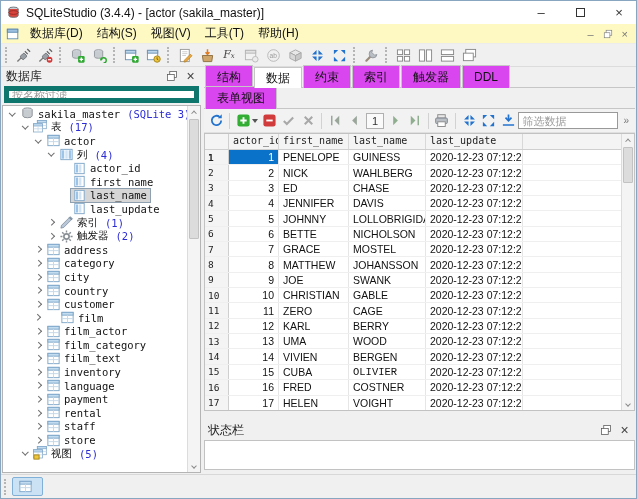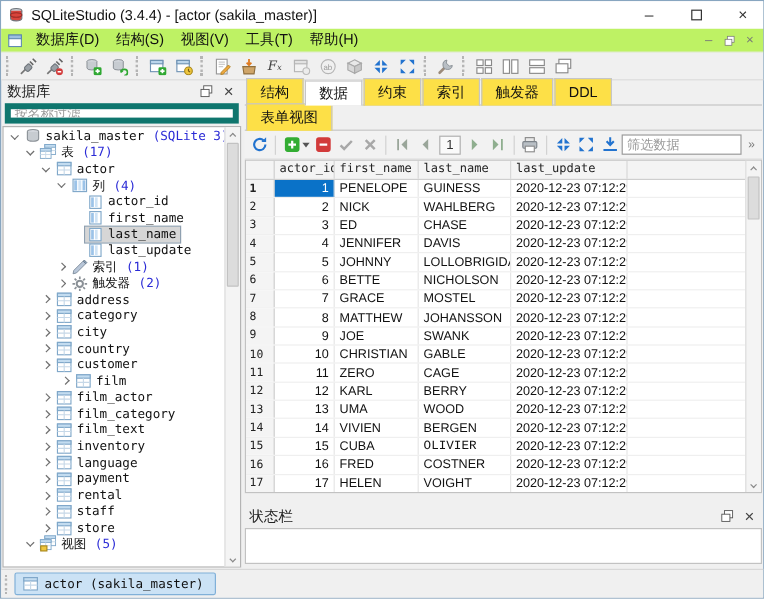--- a/index.html
+++ b/index.html
@@ -7,21 +7,21 @@
   body{font-family:"Liberation Sans",sans-serif;background:#e8e8e8;font-size:12px;color:#111;overflow:hidden}
   .window{width:637px;height:499px;border:1px solid #88a6c0;background:#f0f0f0;display:flex;flex-direction:column}
 
   
   .titlebar{height:23px;background:#fff;display:flex;align-items:center;padding-left:5px;gap:5px;flex:none}
   .titlebar .title{flex:1;font-size:12px;white-space:nowrap;overflow:hidden}
   .winbtn{width:34px;height:23px;display:flex;align-items:center;justify-content:center;font-size:13px;color:#333}
   .maxglyph{width:9px;height:9px;border:1px solid #333;display:inline-block}
 
   
-  .menubar{height:20px;background:#bef264;display:flex;align-items:center;padding-left:2px;flex:none;border-bottom:1px solid #ececec}
+  .menubar{height:20px;background:#fef9c3;display:flex;align-items:center;padding-left:2px;flex:none;border-bottom:1px solid #ececec}
   .menu-item{padding:0 7px;height:100%;display:flex;align-items:center}
   .mdi-controls{margin-left:auto;display:flex;align-items:center;gap:9px;padding-right:8px;color:#777;font-size:11px}
 
   
   .toolbar{height:23px;background:#f0f0f0;display:flex;align-items:center;padding-left:1px;flex:none;border-bottom:1px solid #dcdcdc}
   .tb-handle{width:5px;height:16px;border-left:2px dotted #b5b5b5;margin:0 2px 0 3px}
   .tbtn{width:22px;height:21px;display:flex;align-items:center;justify-content:center;border-radius:2px}
   .icon{display:inline-flex;align-items:center;justify-content:center;line-height:0}
 
   
@@ -49,21 +49,21 @@
   .sb-down .chev{transform:rotate(45deg)}
   .sb-track{flex:1;width:100%;position:relative}
   .sb-thumb{position:absolute;left:1px;right:1px;background:#dcdcdc;border:1px solid #c2c2c2;border-radius:1px}
 
   .splitter{width:3px;flex:none}
 
   
   .content{flex:1;display:flex;flex-direction:column;min-width:0;padding-right:1px}
   .tabbar{height:21px;display:flex;align-items:flex-end;padding-left:1px;flex:none;position:relative}
   .tabbar:after{content:"";position:absolute;left:0;right:0;bottom:0;border-bottom:1px solid #c6c6c6}
-  .tab{height:23px;padding:0 11px;display:flex;align-items:center;font-size:12px;background:#fde047;border:1px solid #c6c6c6;border-bottom:none;margin-right:1px;position:relative;z-index:1}
+  .tab{height:23px;padding:0 11px;display:flex;align-items:center;font-size:12px;background:#d946ef;border:1px solid #c6c6c6;border-bottom:none;margin-right:1px;position:relative;z-index:1}
   .tab.active{background:#fff;height:21px;z-index:3}
   .subtabbar{height:21px}
   .gridbar{height:24px;background:#f2f2f2;display:flex;align-items:center;gap:1px;padding:0 3px;flex:none;border-bottom:1px solid #e0e0e0}
   .gbtn{width:21px;height:20px;display:flex;align-items:center;justify-content:center;border-radius:2px}
   .g-sep{width:1px;height:16px;background:#d2d2d2;margin:0 3px}
   .dd-arrow{width:0;height:0;border-left:3px solid transparent;border-right:3px solid transparent;border-top:4px solid #555;margin-left:1px}
   .page-box{width:20px;height:16px;border:1px solid #b0b0b0;background:#fafafa;display:flex;align-items:center;justify-content:center;font-size:11px;color:#333;margin:0 1px}
   .grid-filter{width:100px;height:17px;border:1px solid #999;font-size:11px;padding:0 3px;margin-left:auto;font-family:"Liberation Sans",sans-serif}
   .grid-filter::placeholder{color:#9a9a9a}
   .overflow{color:#777;font-size:10px;padding:0 4px;letter-spacing:-1px}
@@ -551,21 +551,21 @@
                 <span class="icon">
                   <svg width="15" height="15" viewBox="0 0 16 16">
                     <rect x="2" y="2.5" width="12" height="11" fill="#fff" stroke="#7fa7c9"></rect>
                     <rect x="2" y="2.5" width="12" height="3" fill="#c3dcf0" stroke="#7fa7c9"></rect>
                     <path d="M8 5.5 V13.5 M2 9.2 H14" stroke="#c6d8e8"></path>
                   </svg>
                 </span>
                 <span>customer</span>
               </span>
             </div>
-            <div class="tree-row" style="padding-left: 45px;">
+            <div class="tree-row" style="padding-left: 28px; gap: 15px;">
               <span class="arrow-slot">
                 <span class="chev col"></span>
               </span>
               <span class="selbox">
                 <span class="icon">
                   <svg width="15" height="15" viewBox="0 0 16 16">
                     <rect x="2" y="2.5" width="12" height="11" fill="#fff" stroke="#7fa7c9"></rect>
                     <rect x="2" y="2.5" width="12" height="3" fill="#c3dcf0" stroke="#7fa7c9"></rect>
                     <path d="M8 5.5 V13.5 M2 9.2 H14" stroke="#c6d8e8"></path>
                   </svg>
@@ -1050,17 +1050,16 @@
   <div class="taskbar" id="taskbar">
     <span class="tb2-handle"></span>
   <span class="task-tab">
         <span class="icon">
           <svg width="15" height="15" viewBox="0 0 16 16">
             <rect x="2" y="2.5" width="12" height="11" fill="#fff" stroke="#7fa7c9"></rect>
             <rect x="2" y="2.5" width="12" height="3" fill="#c3dcf0" stroke="#7fa7c9"></rect>
             <path d="M8 5.5 V13.5 M2 9.2 H14" stroke="#c6d8e8"></path>
           </svg>
         </span>
-        <span>actor (sakila_master)</span>
       </span>
     </div>
 
 </div>
 
 </body></html>

